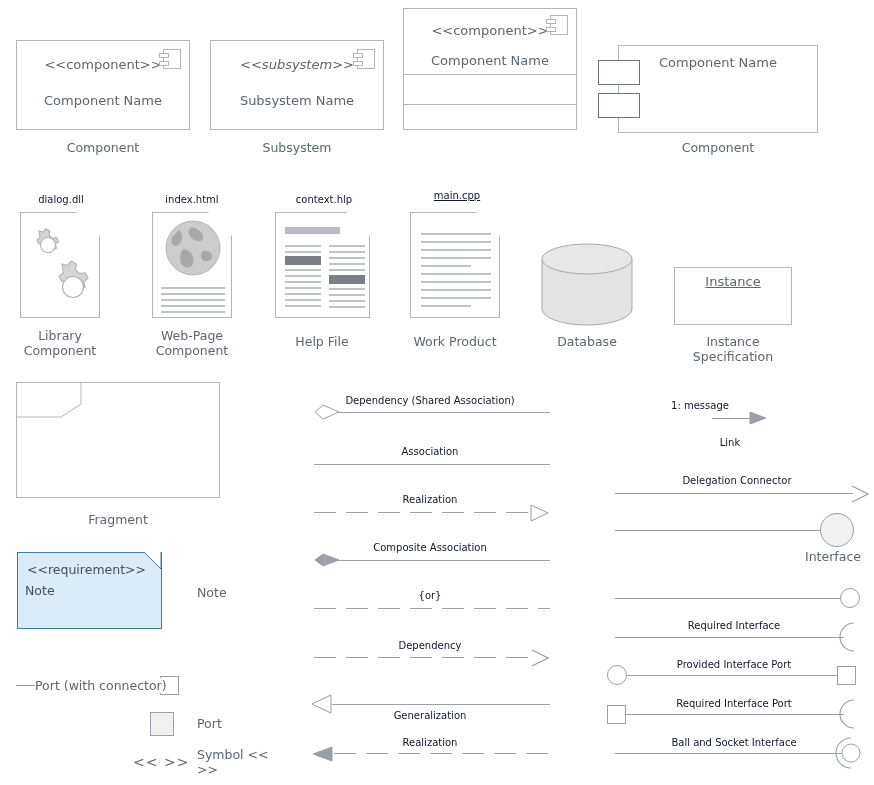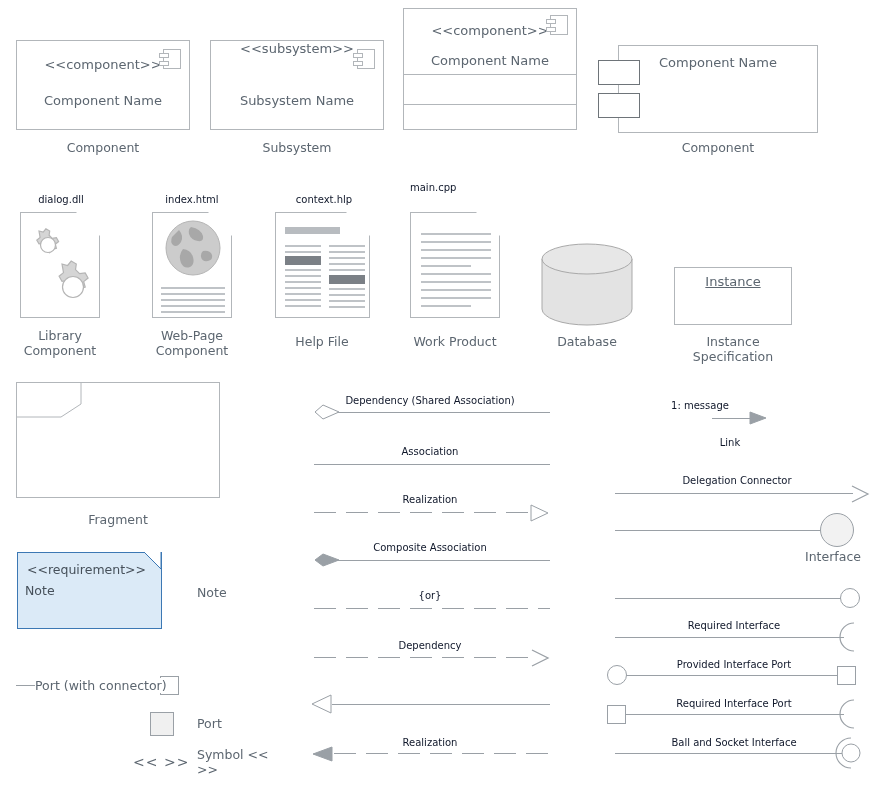--- a/index.html
+++ b/index.html
@@ -177,21 +177,21 @@
 <div class="stage">
 
   <div class="box" style="left:16px; top:40px; width:174px; height:90px;">
     <div class="box-text" style="top:16px;">&lt;&lt;component&gt;&gt;</div>
     <div class="box-text" style="top:52px;">Component Name</div>
     <div class="comp-icon" style="right:8px; top:8px;"></div>
   </div>
   <div class="caption" style="left:16px; top:140px; width:174px;">Component</div>
 
   <div class="box" style="left:210px; top:40px; width:174px; height:90px;">
-    <div class="box-text" style="top:0;">&lt;&lt;subsystem&gt;&gt;</div>
+    <div class="box-text" style="top:16px;font-style:italic;">&lt;&lt;subsystem&gt;&gt;</div>
     <div class="box-text" style="top:52px;">Subsystem Name</div>
     <div class="comp-icon" style="right:8px; top:8px;"></div>
   </div>
   <div class="caption" style="left:210px; top:140px; width:174px;">Subsystem</div>
 
   <div class="box" style="left:403px; top:8px; width:174px; height:122px;">
     <div class="box-text" style="top:14px;">&lt;&lt;component&gt;&gt;</div>
     <div class="box-text" style="top:44px;">Component Name</div>
     <div class="comp-icon" style="right:8px; top:6px;"></div>
     <div class="divider" style="top:65px;"></div>
@@ -263,21 +263,21 @@
     <div class="rule" style="left:53px; top:50px; width:36px; height:2px;"></div>
     <div class="rule" style="left:53px; top:56px; width:36px; height:2px;"></div>
     <div class="rule rule-dark" style="left:53px; top:62px; width:36px; height:9px;"></div>
     <div class="rule" style="left:53px; top:75px; width:36px; height:2px;"></div>
     <div class="rule" style="left:53px; top:81px; width:36px; height:2px;"></div>
     <div class="rule" style="left:53px; top:87px; width:36px; height:2px;"></div>
     <div class="rule" style="left:53px; top:93px; width:36px; height:2px;"></div>
   </div>
   <div class="caption" style="left:272px; top:334px; width:100px;">Help File</div>
 
-  <div class="lbl-center" style="left:410px; top:180px; width:94px; text-align:left;">main.cpp</div>
+  <div class="lbl-center" style="left:410px; top:188px; width:94px; text-align:center;text-decoration:underline;">main.cpp</div>
   <div class="doc" style="left:410px; top:212px; width:90px; height:106px;">
     <div class="doc-fold"></div>
     <div class="rule" style="left:10px; top:20px; width:70px; height:2px;"></div>
     <div class="rule" style="left:10px; top:28px; width:70px; height:2px;"></div>
     <div class="rule" style="left:10px; top:36px; width:70px; height:2px;"></div>
     <div class="rule" style="left:10px; top:44px; width:70px; height:2px;"></div>
     <div class="rule" style="left:10px; top:52px; width:50px; height:2px;"></div>
     <div class="rule" style="left:10px; top:60px; width:70px; height:2px;"></div>
     <div class="rule" style="left:10px; top:68px; width:70px; height:2px;"></div>
     <div class="rule" style="left:10px; top:76px; width:70px; height:2px;"></div>
@@ -357,20 +357,21 @@
   <div class="lbl-center" style="left:310px; top:638px; width:240px;">Dependency</div>
   <div class="line-dash" style="left:314px; top:657px; width:214px;"></div>
   <svg class="over" width="22" height="18" style="left:530px; top:649px;">
     <path d="M2 1 L18 9 L2 17" fill="none" stroke="#9aa0a6" stroke-width="1.3"></path>
   </svg>
 
   <div class="line" style="left:332px; top:704px; width:218px;"></div>
   <svg class="over" width="24" height="20" style="left:311px; top:694px;">
     <path d="M1 10 L20 1 L20 19 Z" fill="#ffffff" stroke="#9aa0a6" stroke-width="1"></path>
   </svg>
+  <div class="lbl-center" style="left:310px; top:708px; width:240px;">Generalization</div>
 
   <div class="lbl-center" style="left:310px; top:735px; width:240px;">Realization</div>
   <div class="line-dash" style="left:334px; top:753px; width:216px;"></div>
   <svg class="over" width="24" height="18" style="left:312px; top:745px;">
     <path d="M1 9 L20 2 L20 16 Z" fill="#9aa0a6" stroke="#9aa0a6" stroke-width="1"></path>
   </svg>
 
   <div class="lbl-center" style="left:640px; top:398px; width:120px;">1: message</div>
   <div class="line" style="left:712px; top:418px; width:40px;"></div>
   <svg class="over" width="18" height="14" style="left:750px; top:411px;">

